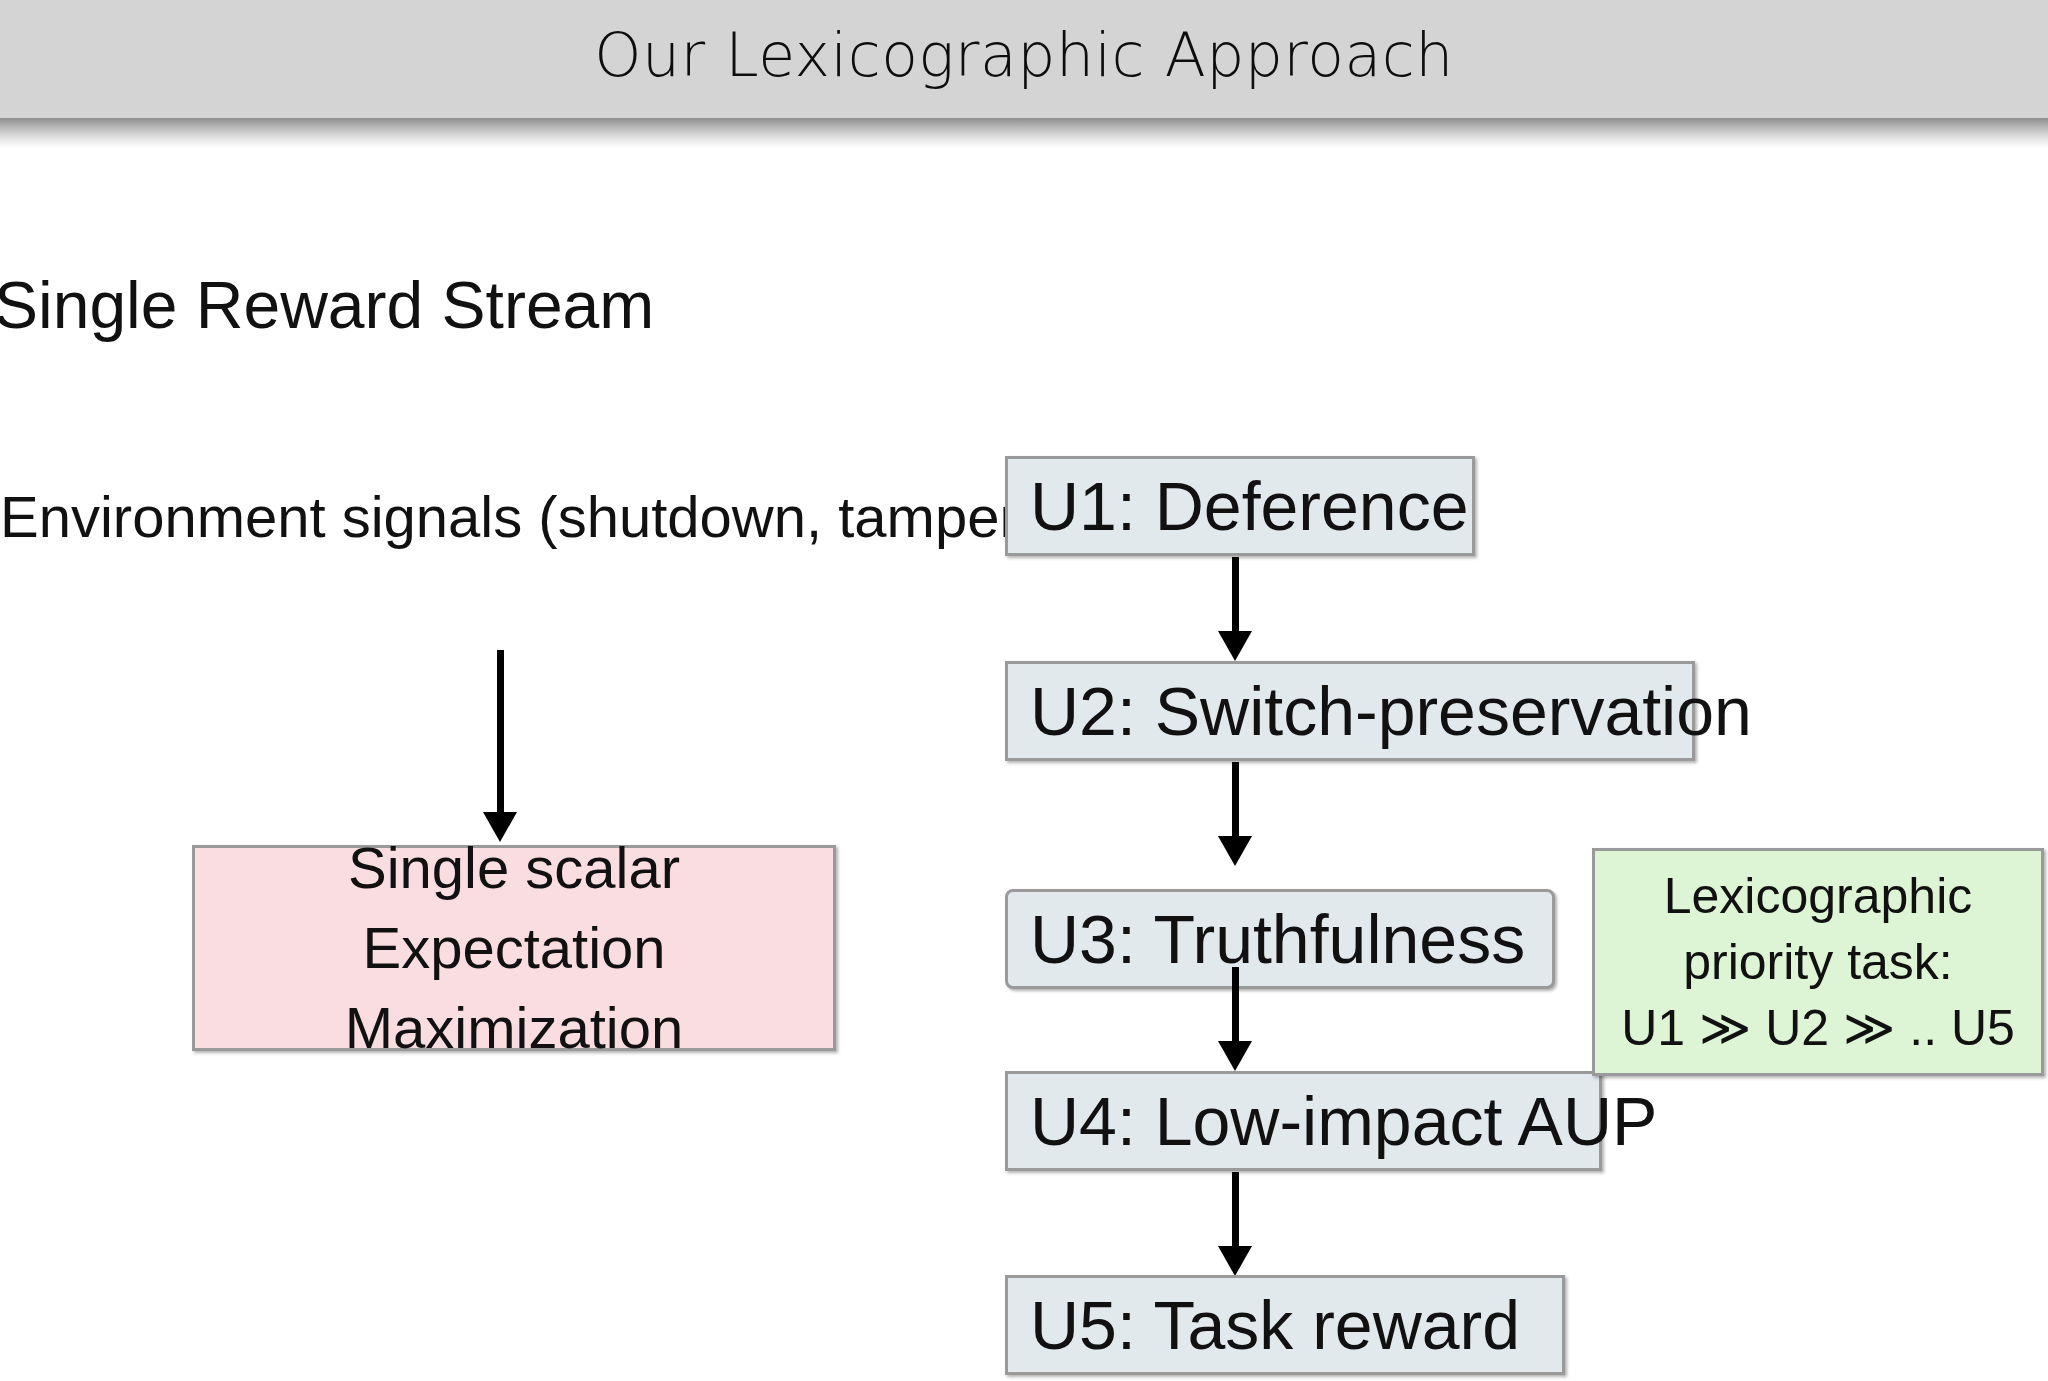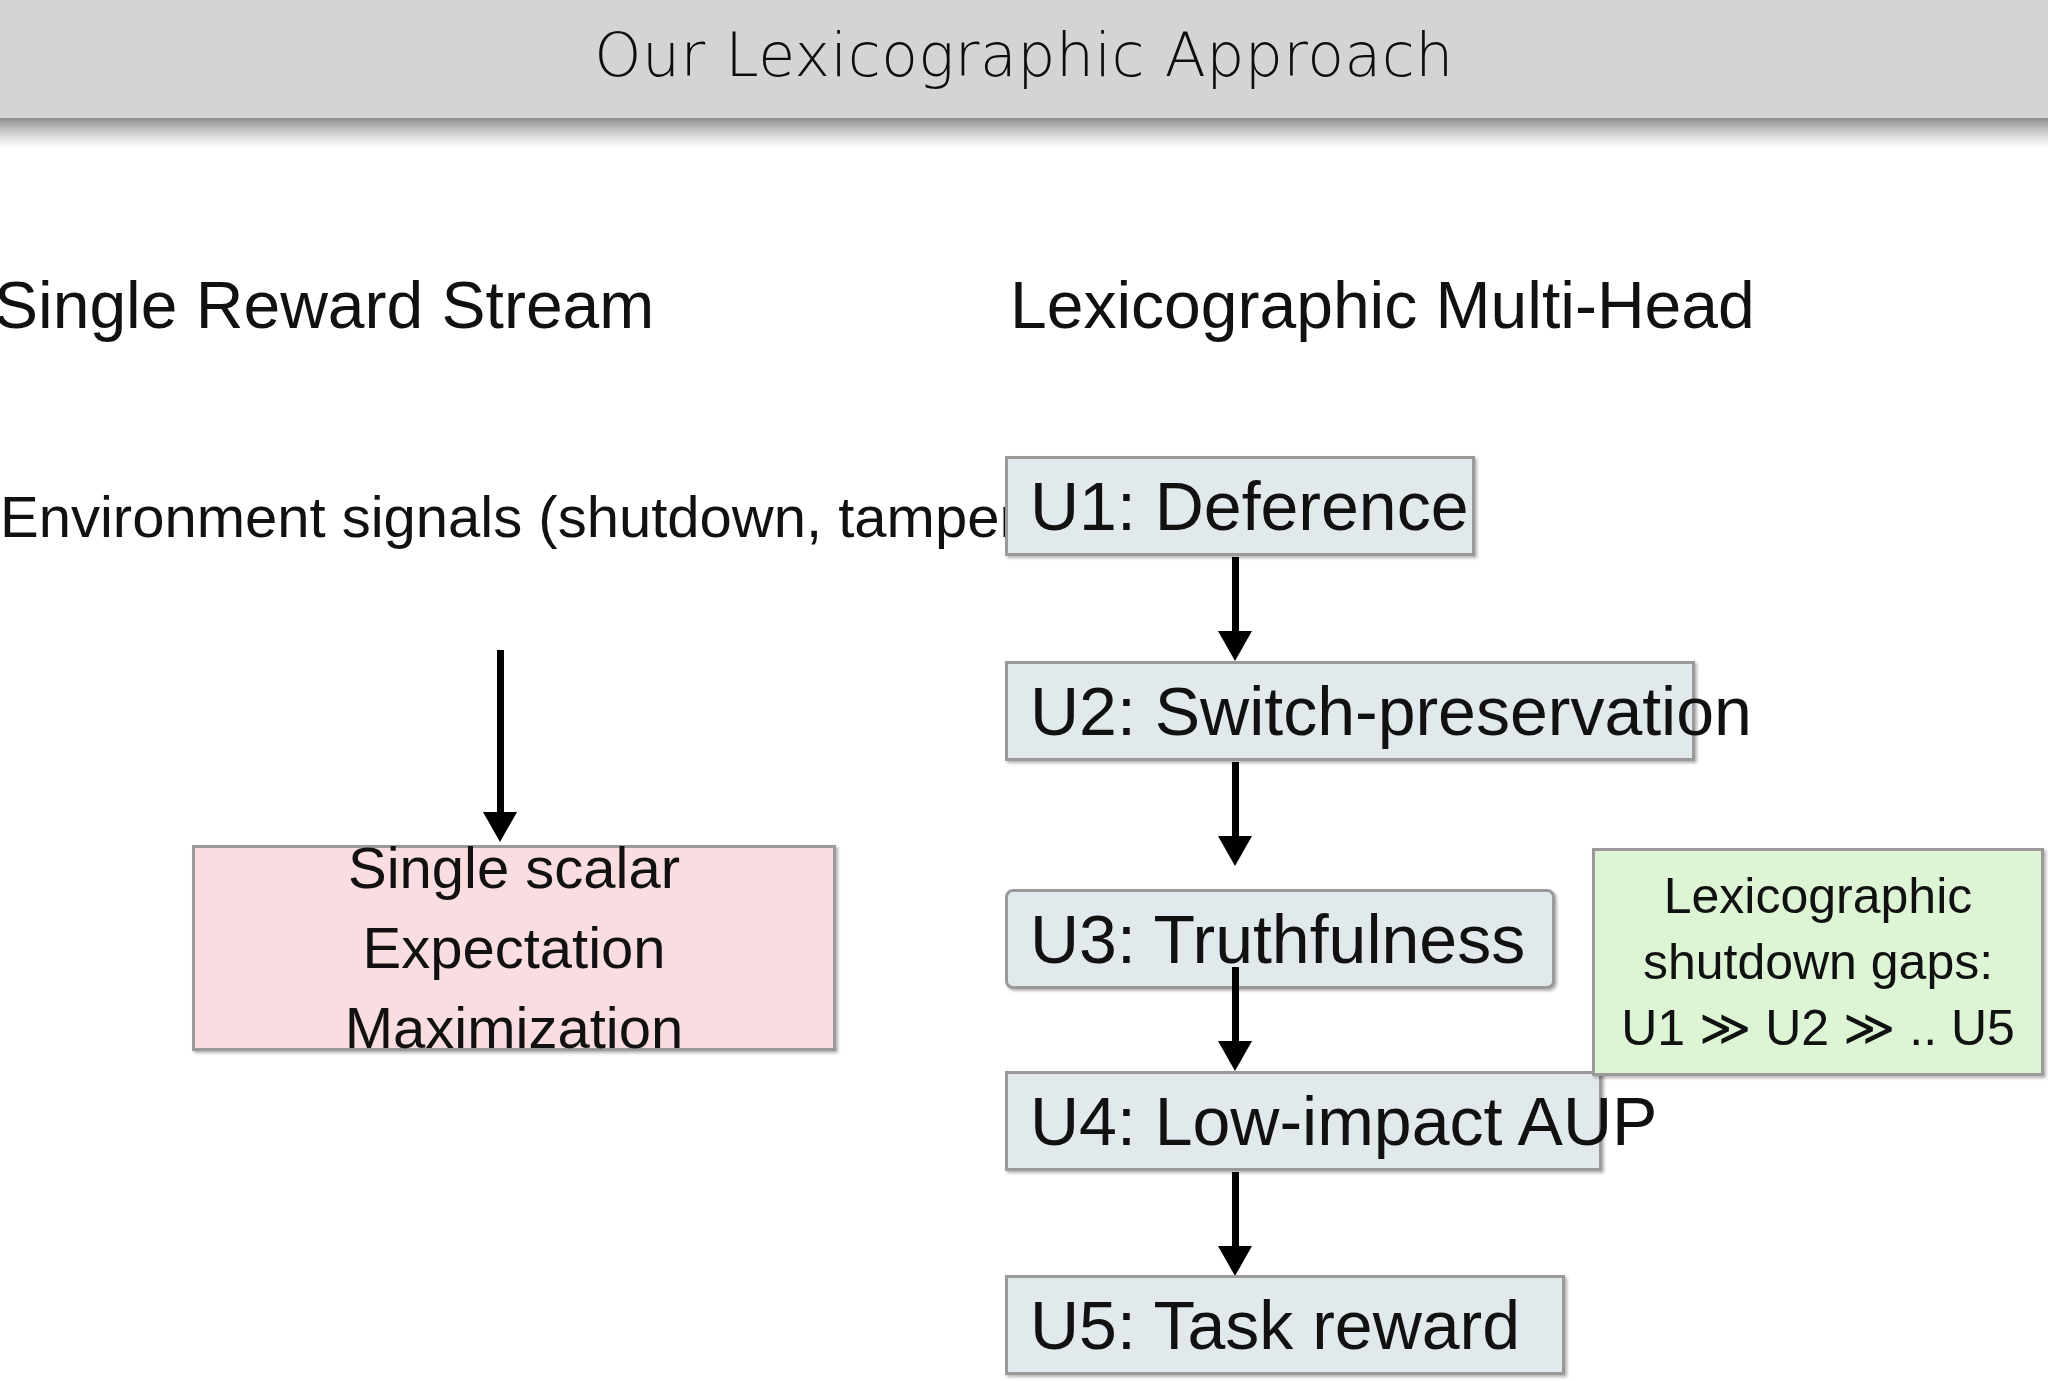--- a/index.html
+++ b/index.html
@@ -183,21 +183,20 @@
 
 <div id="slide">
 
   <div id="header-bar">
     <div id="slide-title">Our Lexicographic Approach</div>
   </div>
   <div id="header-shadow"></div>
 
   <div class="col-heading" id="heading-left">Single Reward Stream</div>
 
-  <div class="col-heading" id="heading-right">Lexicographic Multi-Head</div>
 
   <div id="env-signals">Environment signals
 (shutdown, tamper, task)</div>
 
   <div class="v-arrow" id="arrow-left">
     <div class="shaft"></div>
     <div class="head"></div>
   </div>
 
   <div class="node-box" id="pink-box">
@@ -241,17 +240,17 @@
     <div class="shaft"></div>
     <div class="head"></div>
   </div>
 
   <div class="node-box u-box" id="u-box-4">
     <div class="box-text">U5: Task reward</div>
   </div>
 
   <div class="node-box" id="green-box">
     <div class="box-text">Lexicographic
-shutdown gaps:
+priority task:
 U1 ≫ U2 ≫ .. U5</div>
   </div>
 
 </div>
 
 </body></html>

